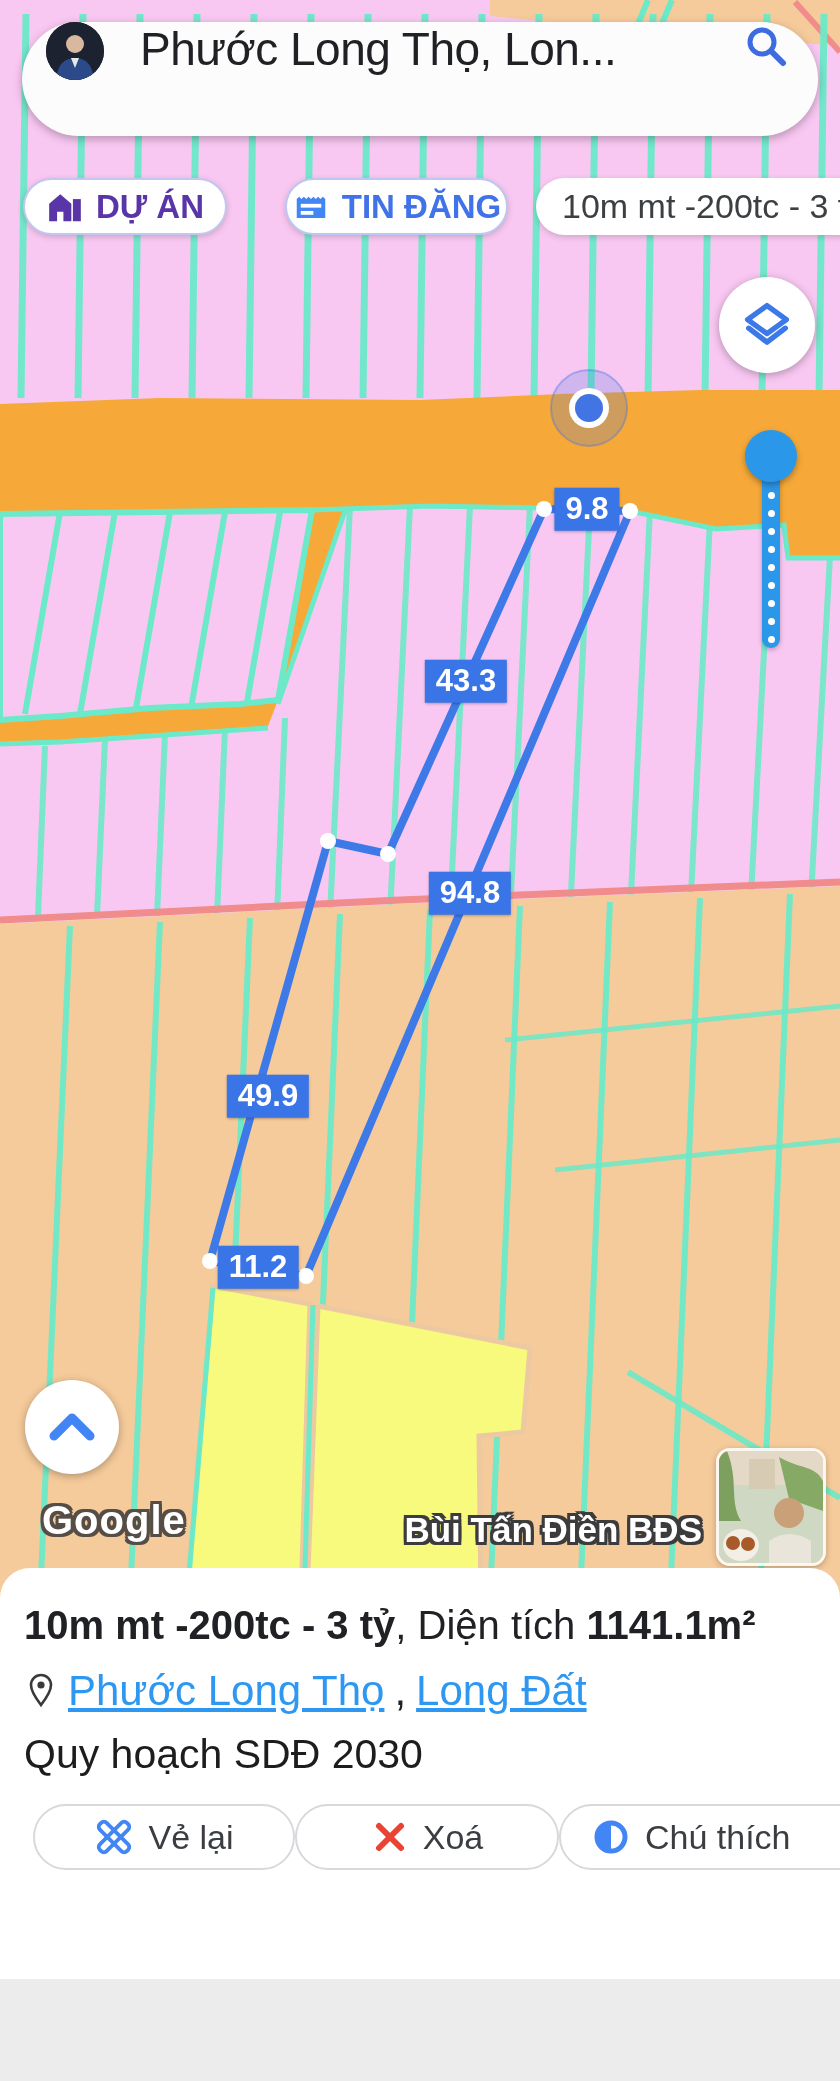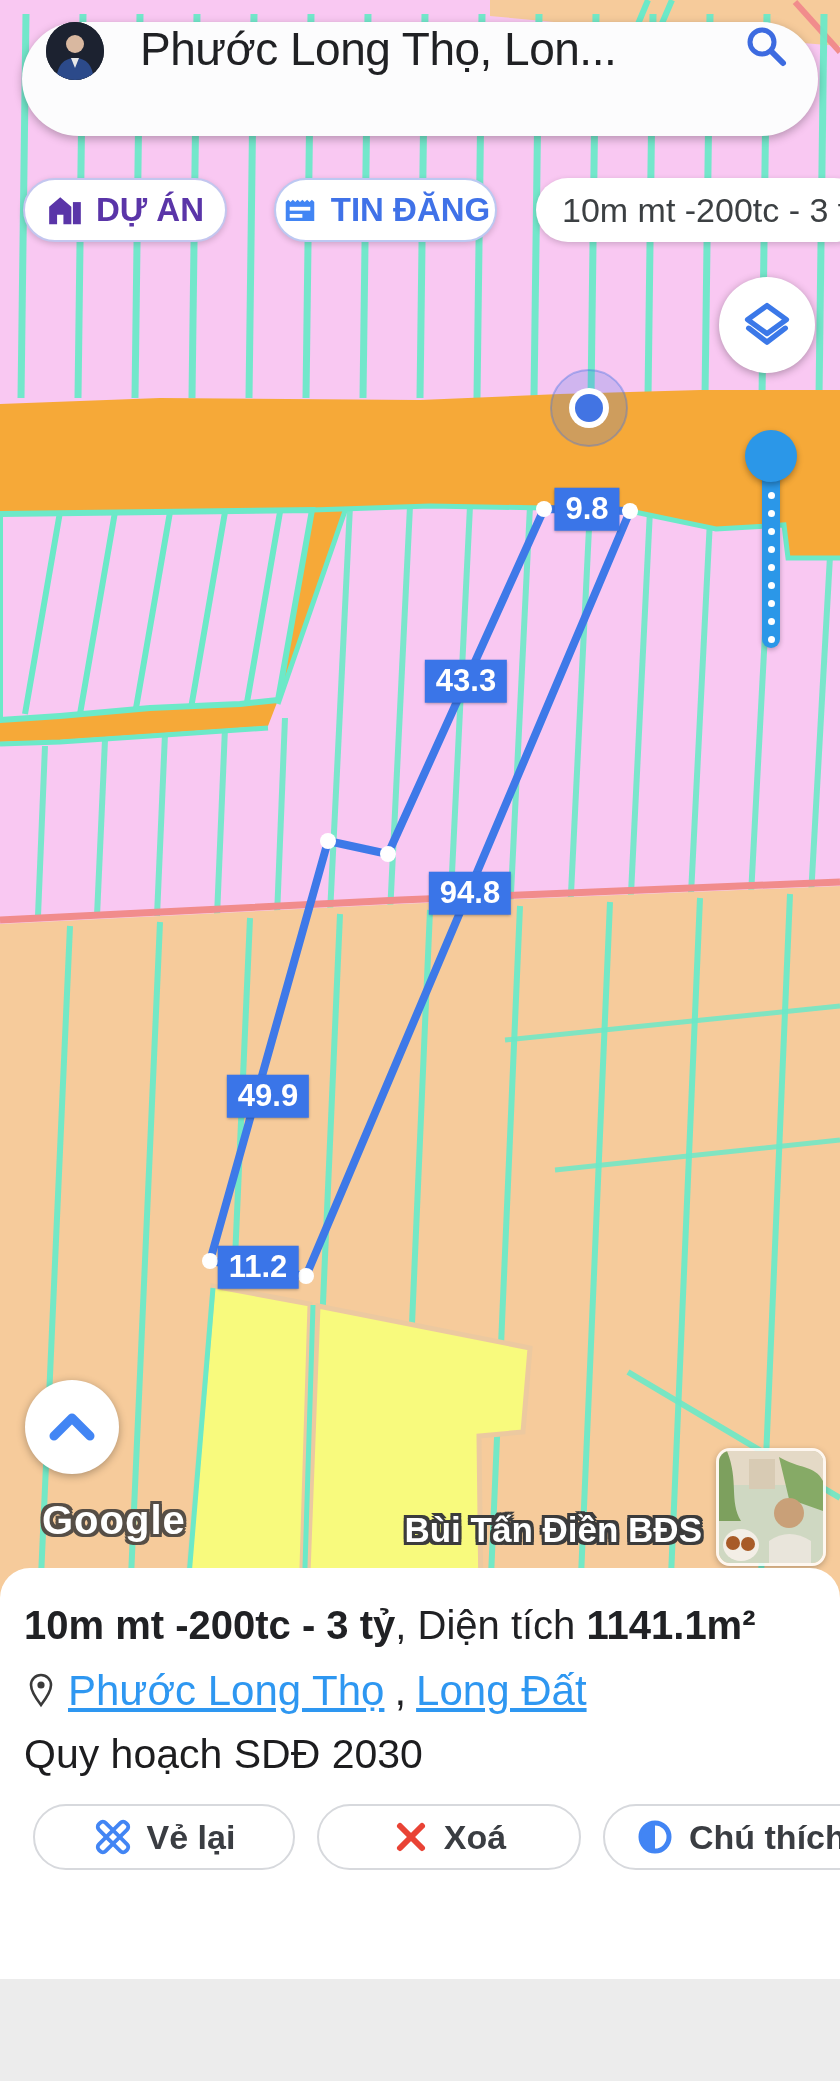--- a/index.html
+++ b/index.html
@@ -11,26 +11,26 @@
   
   .searchbar{position:absolute;left:22px;top:22px;width:796px;height:114px;background:#fcfcfd;
              border-radius:57px;box-shadow:0 3px 10px rgba(0,0,0,.28);display:flex;
              padding:0 24px;box-sizing:border-box;z-index:30;}
   .avatar{width:58px;height:58px;border-radius:50%;overflow:hidden;flex:0 0 auto;background:#1c2230;}
   .query{flex:1;margin-left:36px;font-size:46px;font-weight:500;color:#202124;white-space:nowrap;
          overflow:hidden;letter-spacing:-.5px;}
   .search-ic{flex:0 0 auto;margin-right:4px;}
 
   
-  .chip{position:absolute;top:178px;height:64px;border-radius:33px;background:#fff;display:flex;
+  .chip{position:absolute;top:178px;height:57px;border-radius:33px;background:#fff;display:flex;
         align-items:center;justify-content:center;box-sizing:border-box;z-index:30;
         box-shadow:0 2px 6px rgba(0,0,0,.18);font-weight:bold;}
   .chip .ic{margin-right:12px;display:flex;}
   .chip-project{left:23px;width:204px;border:2px solid #c3c6ef;color:#5a35a8;font-size:33px;}
-  .chip-listings{left:274px;width:223px;border:2px solid #bcc8f2;color:#4072e8;font-size:33px;}
+  .chip-listings{left:285px;width:223px;border:2px solid #bcc8f2;color:#4072e8;font-size:33px;}
   .chip-info{left:536px;width:330px;justify-content:flex-start;padding-left:26px;color:#3c4043;
              font-size:34px;font-weight:400;white-space:nowrap;}
 
   
   .fab{position:absolute;background:#fff;border-radius:50%;display:flex;align-items:center;
        justify-content:center;box-shadow:0 2px 8px rgba(0,0,0,.3);z-index:20;}
   .layers-fab{left:719px;top:277px;width:96px;height:96px;}
   .expand-fab{left:25px;top:1380px;width:94px;height:94px;}
 
   .slider-handle{position:absolute;left:745px;top:430px;width:52px;height:52px;border-radius:50%;
@@ -57,21 +57,21 @@
                overflow:hidden;border:3px solid rgba(255,255,255,.85);box-shadow:0 2px 6px rgba(0,0,0,.25);z-index:15;}
 
   
   .sheet{position:absolute;left:0;top:1568px;width:840px;height:411px;background:#fff;
          border-radius:30px 30px 0 0;box-sizing:border-box;padding:30px 24px 0 24px;z-index:40;}
   .title{font-size:40px;line-height:55px;color:#202124;}
   .title b{font-weight:bold;}
   .loc-row{display:flex;align-items:center;gap:10px;margin-top:14px;font-size:42px;color:#202124;}
   .loc-row a{color:#2e97f1;text-decoration:underline;}
   .plan{margin-top:16px;font-size:41px;color:#1d1d1f;}
-  .btn-row{display:flex;margin-top:26px;padding-left:9px;gap:22px;font-weight:bold;}
+  .btn-row{display:flex;margin-top:26px;padding-left:9px;}
   .sheet-btn{height:66px;border-radius:33px;border:2px solid #d7d9dd;background:#fff;display:flex;
              align-items:center;justify-content:center;gap:14px;box-sizing:border-box;
              font-size:34px;color:#3a3d42;white-space:nowrap;flex:0 0 auto;}
   .sheet-btn.b3{justify-content:flex-start;padding-left:30px;}
 
   .gesture-area{position:absolute;left:0;top:1979px;width:840px;height:102px;background:#ececec;z-index:41;}
 </style>
 </head>
 <body>
 

